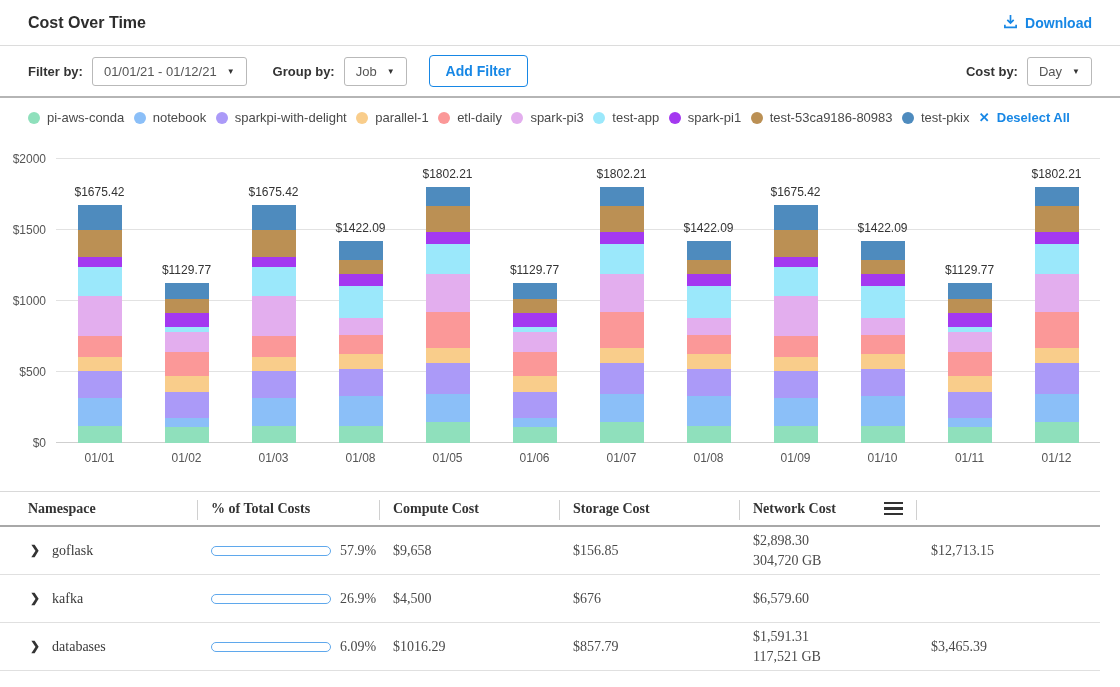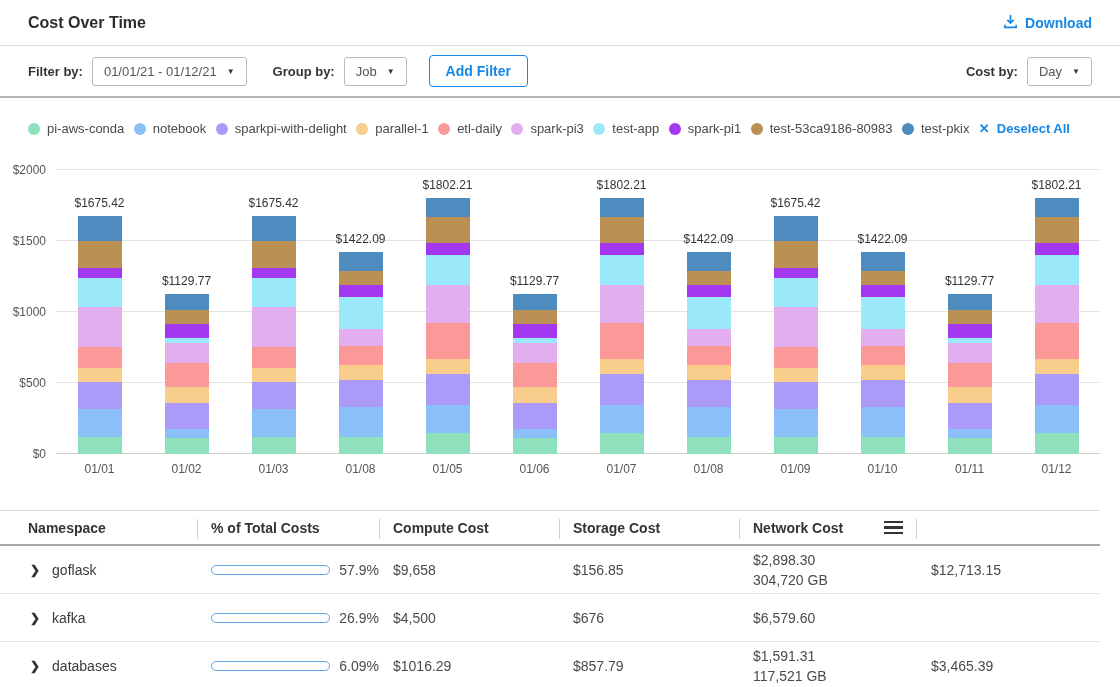--- a/index.html
+++ b/index.html
@@ -22,41 +22,41 @@
             color:#555; cursor:pointer; }
   .caret { font-size:8px; color:#333; }
   .gap { width:26px; }
   .add-filter { margin-left:22px; border:1.5px solid #1787E5; color:#1787E5; background:#fff;
                 font-weight:bold; font-size:14px; font-family:inherit; border-radius:4px;
                 padding:7px 16px; cursor:pointer; }
   .view-by { margin-left:auto; display:flex; align-items:center; }
 
   
   .legend { display:flex; align-items:flex-end; justify-content:space-between;
-            padding:23px 50px 10px 28px; }
+            padding:12px 50px 10px 28px; }
   .leg-item { display:flex; align-items:center; gap:7px; font-size:13px; color:#4a4a4a; }
   .dot { width:12px; height:12px; border-radius:50%; flex:0 0 auto; }
   .deselect { display:flex; align-items:center; gap:7px; color:#1787E5; font-weight:bold;
               font-size:13px; cursor:pointer; }
   .x-icon { font-size:13px; font-weight:bold; }
 
   
   .chart-wrap { position:relative; height:334px; margin-top:10px; }
   .plot { position:absolute; left:56px; top:14px; width:1044px; height:284px; }
   .gridline { position:absolute; left:0; right:0; height:1px; background:#e2e2e2; }
   .gridline.zero { background:#cfcfcf; }
   .ylabel { position:absolute; width:46px; text-align:right; font-size:12px; color:#555; }
   .bar { position:absolute; bottom:0; width:44px; display:flex; flex-direction:column-reverse; }
   .seg { width:100%; }
   .bar-total { position:absolute; width:90px; text-align:center; font-size:12px; color:#333; }
   .xlabels { position:absolute; left:56px; top:306px; width:1044px; display:flex; }
   .xlabel { flex:1; text-align:center; font-size:12px; color:#555; }
 
   
-  .table { margin-top:20px; }
+  .table { margin-top:12px;font-family:Liberation Serif, serif; }
   .t-grid { display:grid; grid-template-columns:197px 182px 180px 180px 178px 1fr;
             margin-right:20px; align-items:center; }
   .t-head { height:36px; border-top:1px solid #d9d9d9; border-bottom:2px solid #a8a8a8; }
   .th { font-size:14px; font-weight:bold; color:#333; padding-left:14px; position:relative;
         height:100%; display:flex; align-items:center; }
   .th:first-child { padding-left:28px; }
   .th + .th::before { content:""; position:absolute; left:0; top:8px; height:20px;
         width:1px; background:#d0d0d0; }
   .th:last-child::after { content:""; position:absolute; right:0; top:8px; height:20px;
         width:1px; background:#d0d0d0; }

